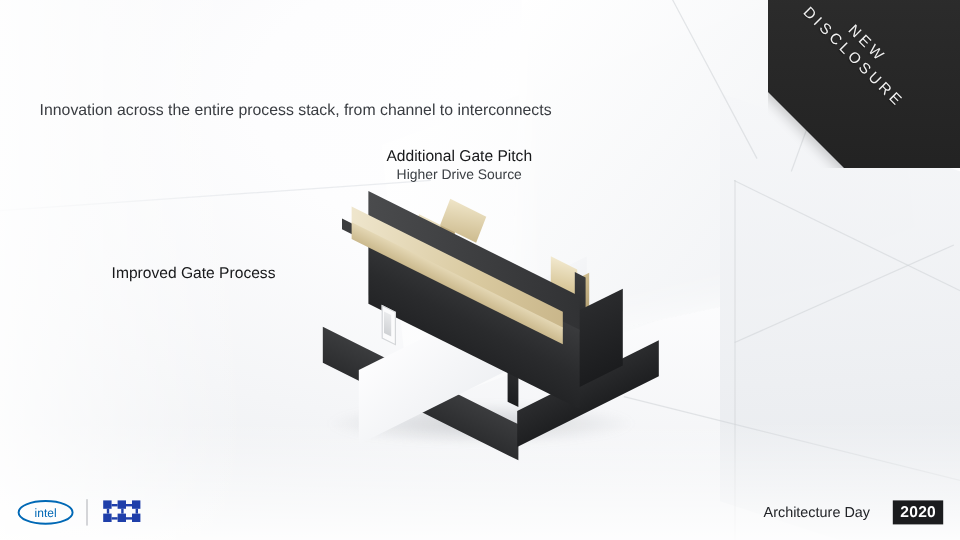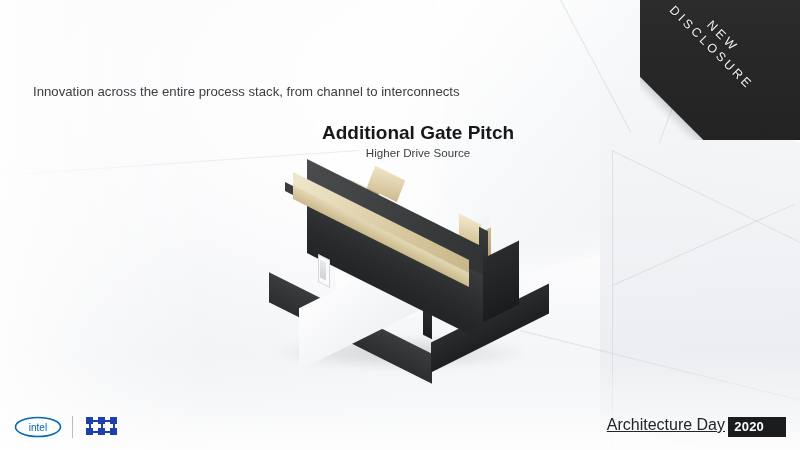--- a/index.html
+++ b/index.html
@@ -52,21 +52,21 @@
     text-align:center;color:#f2f2f2;font-size:12.5px;letter-spacing:3.1px;
     font-weight:400;line-height:16px;text-shadow:0 1px 1px rgba(0,0,0,.35);}
 
   
   .title{position:absolute;left:32px;top:36px;font-size:32px;font-weight:700;
     color:#111214;letter-spacing:-0.2px;}
   .subtitle{position:absolute;left:33px;top:84px;font-size:13.2px;color:#3a3d42;font-weight:400;}
 
   
   .callout{position:absolute;}
-  .callout .hd{font-size:19px;font-weight:700;color:#17181a;white-space:nowrap;}
+  .callout .hd{font-size:13px;font-weight:400;color:#17181a;white-space:nowrap;}
   .callout .sb{font-size:11.6px;color:#3c4045;margin-top:2px;white-space:nowrap;}
   .co-top{left:322px;top:122px;}
   .co-top .hd,.co-top .sb{text-align:center;}
   .co-left{left:93px;top:220px;}
   .co-right{left:516px;top:220px;}
 
   
   .chip{position:absolute;left:255px;top:185px;width:300px;height:200px;}
   .chip div{position:absolute;}
   .base-front{left:14px;top:128px;width:163px;height:30px;
@@ -150,23 +150,23 @@
 
   
   .footer{position:absolute;left:0;right:0;bottom:0;height:46px;}
   .intel-logo{position:absolute;left:14px;bottom:12px;width:48px;height:22px;}
   .divider{position:absolute;left:72px;bottom:12px;width:1px;height:22px;background:#b9bcc1;}
   .pillar-grid{position:absolute;left:86px;bottom:14px;width:34px;height:19px;}
   .pillar-grid i{position:absolute;width:7px;height:7px;background:#1f3faa;display:block;}
   .pillar-grid b{position:absolute;background:#1f3faa;display:block;}
   .pillar-text{position:absolute;left:128px;bottom:12px;font-size:8.4px;font-weight:700;
     color:#1f3faa;letter-spacing:1.05px;line-height:10.5px;}
-  .arch-day{position:absolute;right:75px;bottom:16px;font-size:16px;color:#222428;text-decoration:underline;}
+  .arch-day{position:absolute;right:75px;bottom:16px;font-size:12px;color:#222428;}
   .year-badge{position:absolute;right:14px;bottom:13px;background:#1b1c1e;color:#ffffff;
-    font-size:13px;font-weight:700;padding:2px 22px 3px 6px;letter-spacing:.2px;}
+    font-size:13px;font-weight:700;padding:2px 6px 3px 6px;letter-spacing:.2px;}
 </style>
 </head>
 <body>
 
 <div id="slide">
 
   <div class="bgshape bg-c"></div>
   <div class="bgshape bg-a"></div>
   <div class="bgshape bg-b"></div>
   <div class="bg-line ln1"></div>
@@ -228,20 +228,21 @@
     <div class="window"></div>
     <div class="window-in"></div>
   </div>
 
   <div class="callout co-top">
     <div class="hd">Additional Gate Pitch</div>
     <div class="sb">Higher Drive Source</div>
   </div>
 
   <div class="callout co-left">
+    <div class="hd">Improved Gate Process</div>
   </div>
 
   <div class="callout co-right">
   </div>
 
   <div class="footer">
     <div class="intel-logo">
       <svg viewBox="0 0 96 44" width="48" height="22" aria-hidden="true">
         <ellipse cx="48" cy="22" rx="45" ry="19" fill="none" stroke="#0068b5" stroke-width="3.2"></ellipse>
         <text x="48" y="29" text-anchor="middle" font-family="Liberation Sans, sans-serif" font-size="20" fill="#0068b5">intel</text>

